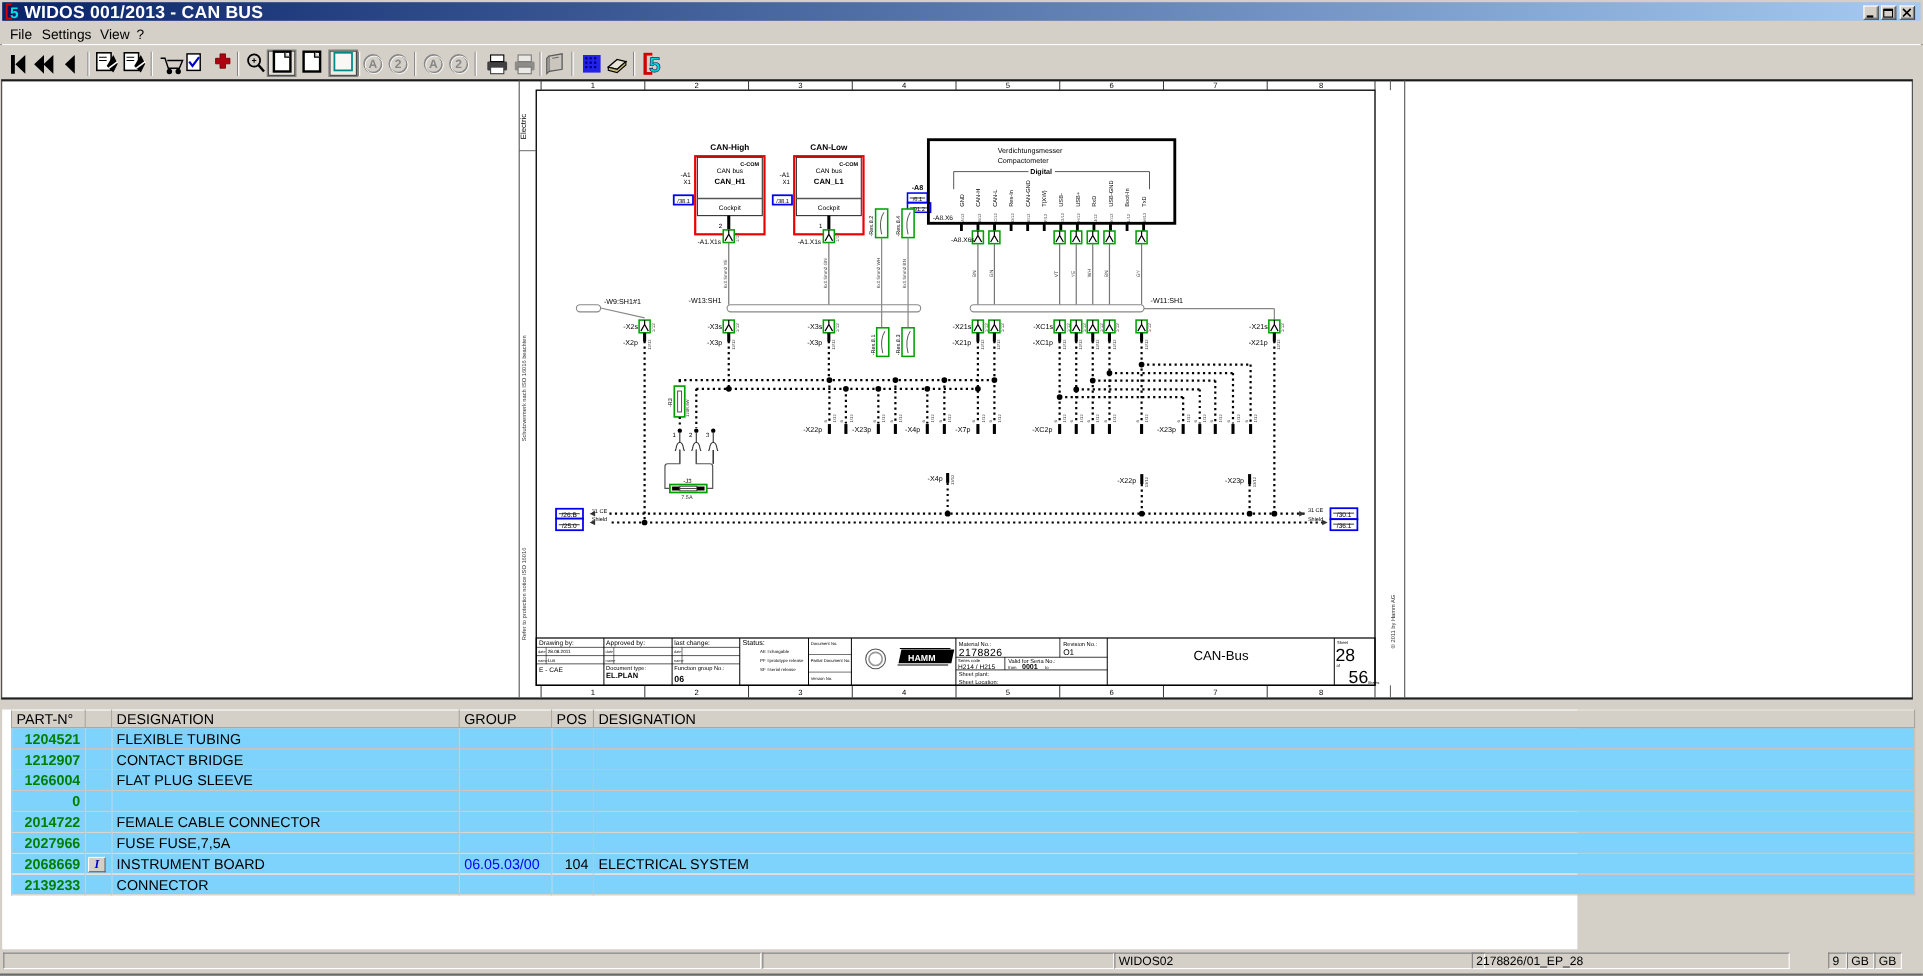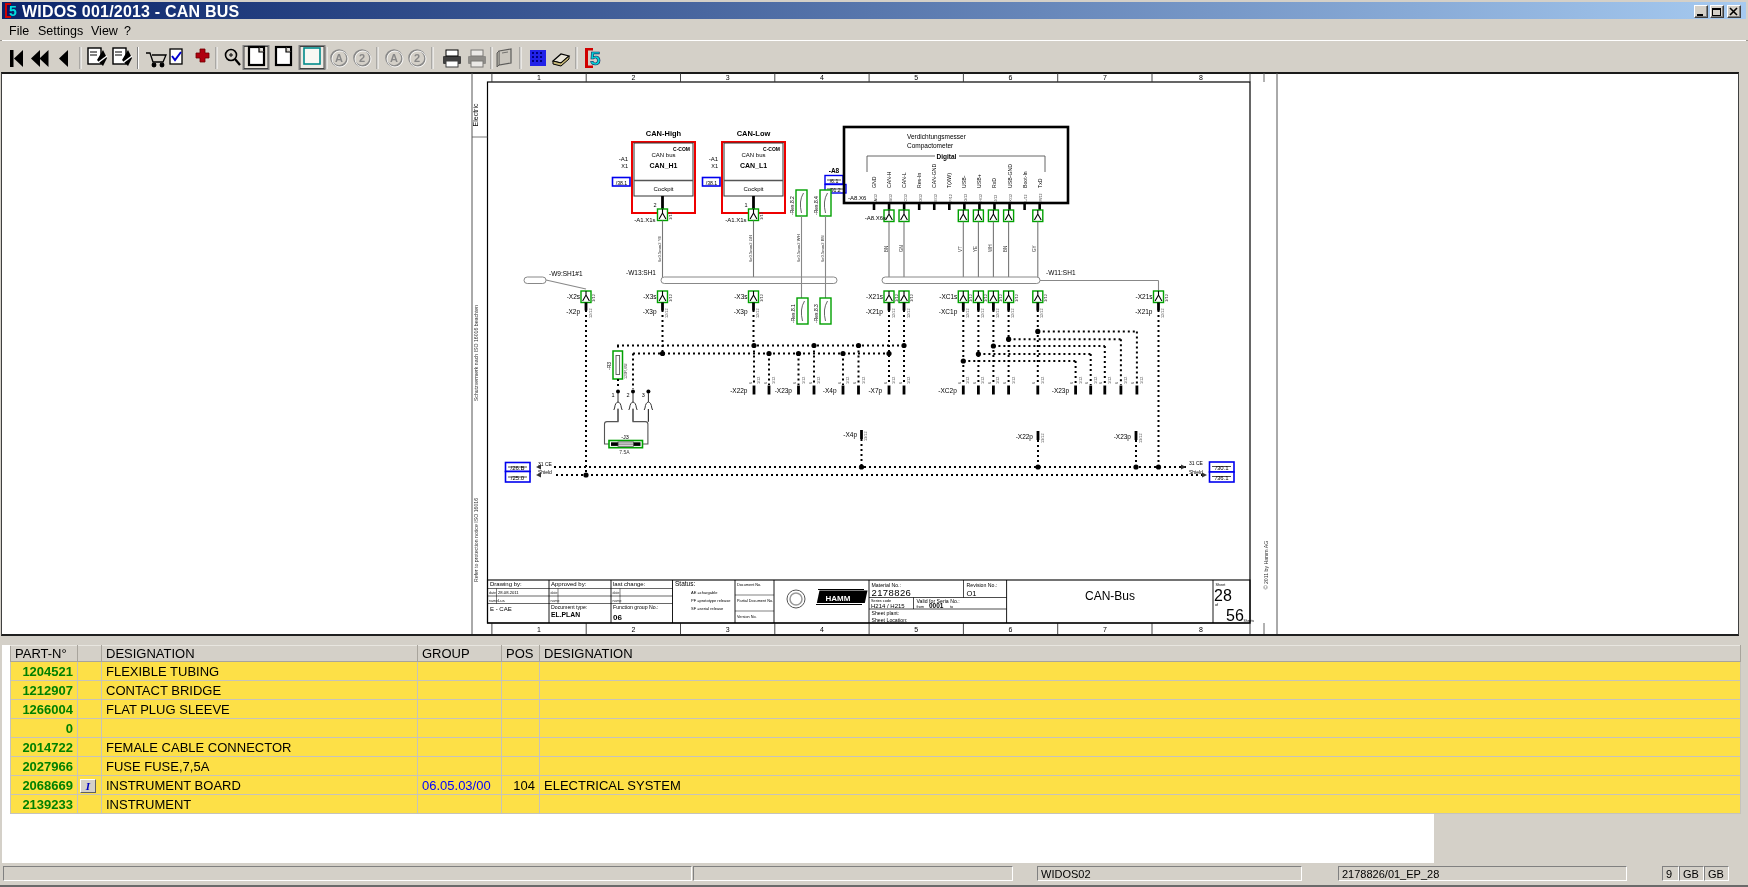--- a/index.html
+++ b/index.html
@@ -15,21 +15,21 @@
 #toolbar{left:2px;top:40px;width:1744px;height:32px;background:#D4D0C8;border-top:1px solid #fff;}
 #drawarea{left:1px;top:72px;width:1738px;height:564px;background:#fff;border:1px solid #404040;border-top:2px solid #1a1a1a;border-bottom:2px solid #202020;}
 #tablewrap{left:2px;top:645px;width:1432px;height:218px;background:#fff;}
 #statusbar{left:2px;top:864px;width:1744px;height:19px;background:#D4D0C8;}
 .scell{position:absolute;top:2px;height:15px;border:1px solid;border-color:#808080 #fff #fff #808080;
  font-size:11px;color:#000;padding:1px 3px 0 3px;white-space:nowrap;overflow:hidden;}
 
 table.parts{border-collapse:collapse;table-layout:fixed;width:1731px;margin-left:8px;font-size:13px;}
 table.parts th{background:#D4D0C8;font-weight:normal;text-align:left;height:16px;
  border:1px solid #A8A49C;border-top:1px solid #E8E6E0;padding:0 4px;color:#000;font-size:13px;}
-table.parts td{background:#fde047;border:1px solid #C6C3BB;height:19px;padding:0 4px;white-space:nowrap;overflow:hidden;}
+table.parts td{background:#7dd3fc;border:1px solid #C6C3BB;height:19px;padding:0 4px;white-space:nowrap;overflow:hidden;}
 td.pn{color:#008000;text-align:right;font-weight:bold;padding-right:7px;}
 td.grp{color:#0000FF;margin-left:28px;}
 </style></head>
 <body>
 <div class="abs" id="titlebar"></div>
 <div class="abs" style="left:5px;top:3px;width:15px;height:15px;">
 <svg width="15" height="15" viewBox="0 0 15 15">
  <rect x="0" y="0" width="6" height="15" fill="#D00000"></rect>
  <rect x="2" y="2" width="4" height="11" fill="#101060"></rect>
  <text x="4" y="13" font-size="14" font-weight="bold" fill="#00E0E0" font-family="Liberation Sans">5</text>
@@ -131,33 +131,33 @@
           <td class="pn">2068669</td>
           <td style="padding:0 2px;"><span style="display:inline-block;width:16px;height:14px;background:#D4D0C8;border:1px solid;border-color:#fff #606060 #606060 #fff;text-align:center;font-size:11px;color:#0000C0;font-family:'Liberation Serif',serif;font-style:italic;font-weight:bold;line-height:13px;">I</span></td>
           <td>INSTRUMENT BOARD</td>
           <td class="grp">06.05.03/00</td>
           <td style="text-align:right;">104</td>
           <td>ELECTRICAL SYSTEM</td>
         </tr>
 <tr>
           <td class="pn">2139233</td>
           <td></td>
-          <td>INSTRUMENT</td>
+          <td>CONNECTOR</td>
           <td></td>
           <td></td>
           <td></td>
         </tr>
 </tbody>
     </table>
 </div>
 <div class="abs" style="left:0;top:884.5px;width:1748px;height:2.5px;background:#6a6a6a;"></div>
 <div class="abs" id="statusbar">
  <div class="scell" style="left:1px;width:689px;"></div>
  <div class="scell" style="left:691px;width:320px;"></div>
- <div class="scell" style="left:1011px;width:265px;margin-left:24px;">WIDOS02</div>
+ <div class="scell" style="left:1011px;width:337px;">WIDOS02</div>
  <div class="scell" style="left:1336px;width:289px;">2178826/01_EP_28</div>
  <div class="scell" style="left:1660px;width:17px;">9</div>
  <div class="scell" style="left:1677px;width:25px;">GB</div>
  <div class="scell" style="left:1702px;width:25px;">GB</div>
 </div>
 <svg class="abs" style="left:0px;top:40px;" width="702" height="32" viewBox="0 0 702 32">
     <line x1="80" y1="7" x2="80" y2="29" stroke="#808080" stroke-width="1"></line>
     <line x1="81" y1="7" x2="81" y2="29" stroke="#fff" stroke-width="1"></line>
     <line x1="137.5" y1="7" x2="137.5" y2="29" stroke="#808080" stroke-width="1"></line>
     <line x1="138.5" y1="7" x2="138.5" y2="29" stroke="#fff" stroke-width="1"></line>

